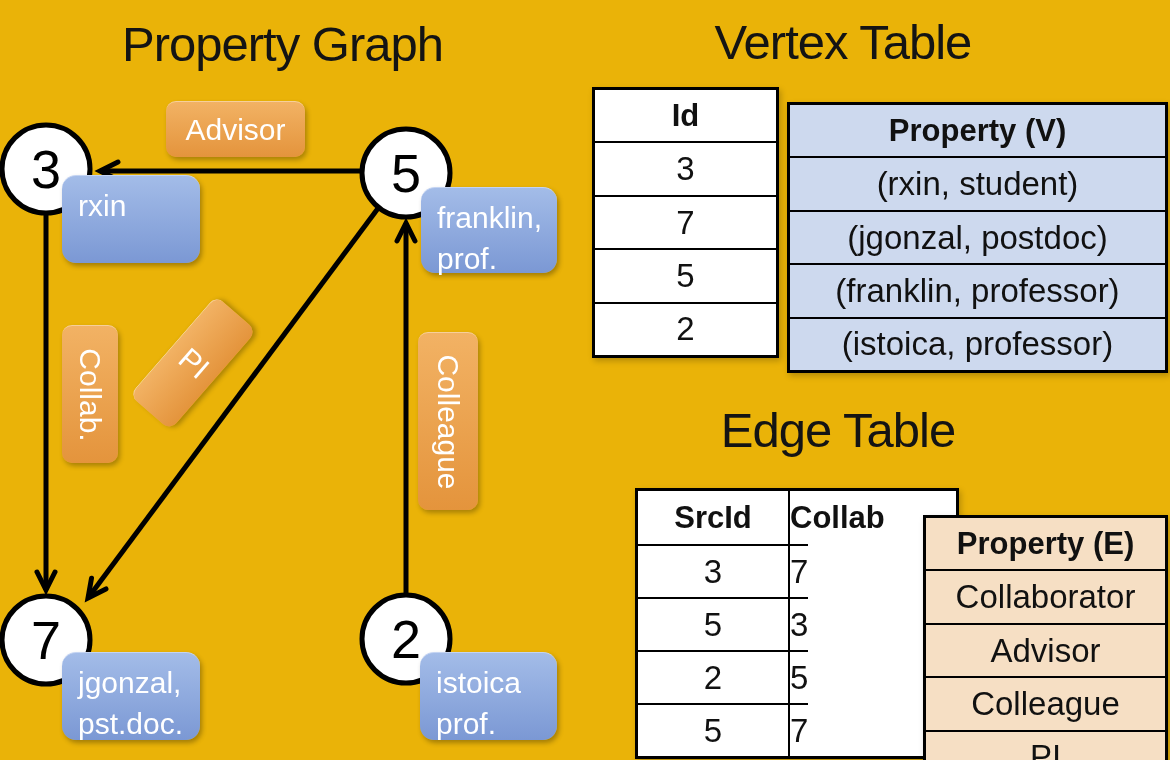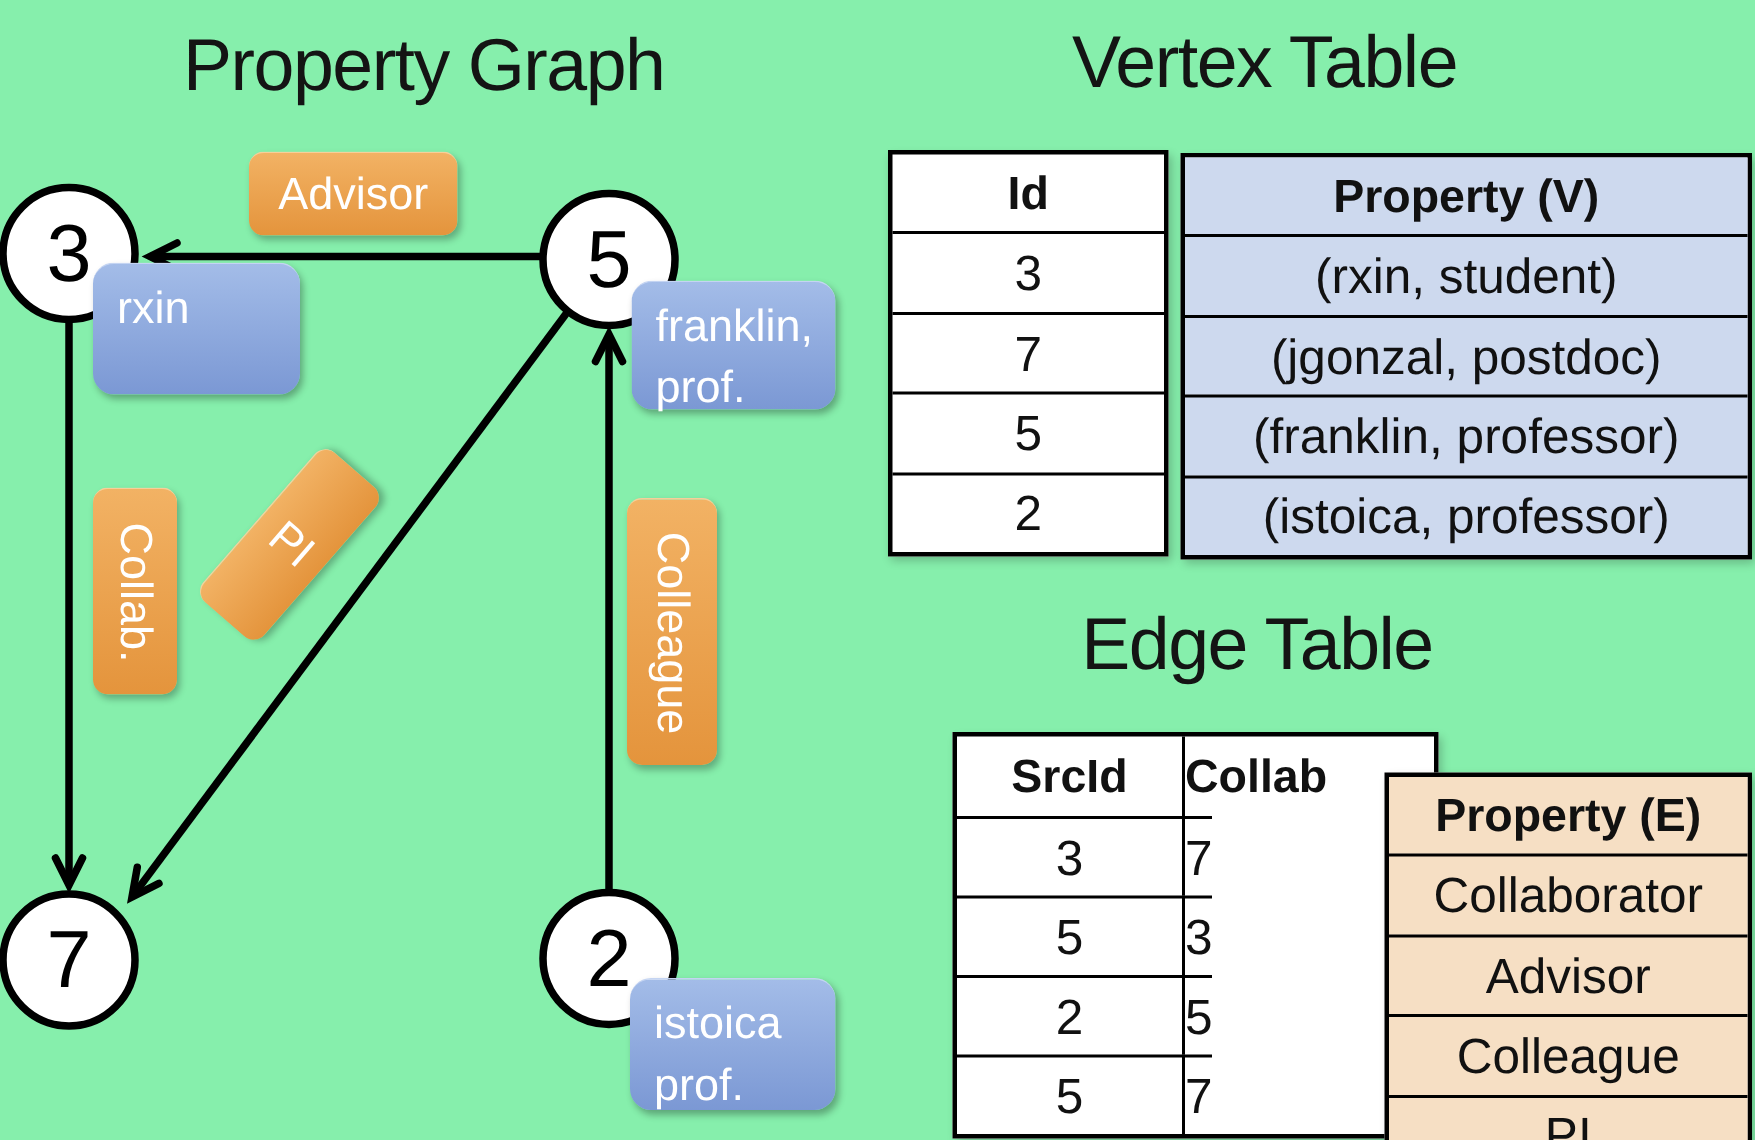--- a/index.html
+++ b/index.html
@@ -1,17 +1,17 @@
 <!DOCTYPE html>
 <html><head>
 <meta charset="utf-8">
 <style>
   html,body { margin:0; padding:0; background:#ffffff; }
   .canvas {
-    position:relative; width:1170px; height:760px; background:#86efac;
+    position:relative; width:1170px; height:760px; background:#eab308;
     font-family:"Liberation Sans", sans-serif; overflow:hidden; color:#111;
   }
   .title {
     position:absolute; text-align:center; font-size:49px; font-weight:400;
     color:#141414; letter-spacing:-1px; white-space:nowrap;
   }
   #graph-title  { left:0px;   top:16px;  width:565px; }
   #vertex-title { left:593px; top:14px;  width:500px; }
   #edge-title   { left:593px; top:402px; width:490px; }
 
@@ -65,21 +65,21 @@
   .cell:first-child, .row:first-child .cell { border-top:none; }
   .hdr { font-weight:bold; font-size:31px; }
   .row { flex:1; display:flex; }
   .row + .row .cell { border-top:2px solid #000; }
   .row .cell { flex:none; }
   .col-src { width:150px; }
   .col-dst { flex:1; border-left:2px solid #000; }
   .blue-fill .cell { background:#cdd9ee; }
   .tan-fill  .cell { background:#f6dfc4; }
 
-  #vt-id   { left:592px; top:100px; width:187px; height:271px; }
+  #vt-id   { left:592px; top:87px; width:187px; height:271px; }
   #vt-prop { left:787px; top:102px; width:381px; height:271px; }
   #et-ids  { left:592px; top:488px; width:324px; height:271px;margin-left:43px; }
   #et-prop { left:923px; top:488px; width:245px; height:271px;margin-top:27px; }
 </style>
 </head>
 <body>
 
 <div class="canvas">
 
   <div class="title" id="graph-title">Property Graph</div>
@@ -106,20 +106,24 @@
   <div class="node-num" id="num-5">5</div>
   <div class="node-num" id="num-7">7</div>
   <div class="node-num" id="num-2">2</div>
 
   <div class="vbox" id="vbox-rxin">
     <div>rxin</div>
   </div>
   <div class="vbox" id="vbox-franklin">
     <div>franklin,</div>
     <div>prof.</div>
+  </div>
+  <div class="vbox" id="vbox-jgonzal">
+    <div>jgonzal,</div>
+    <div>pst.doc.</div>
   </div>
   <div class="vbox" id="vbox-istoica">
     <div>istoica</div>
     <div>prof.</div>
   </div>
 
   <div class="ebox" id="ebox-advisor">
     <span>Advisor</span>
   </div>
   <div class="ebox" id="ebox-collab">

